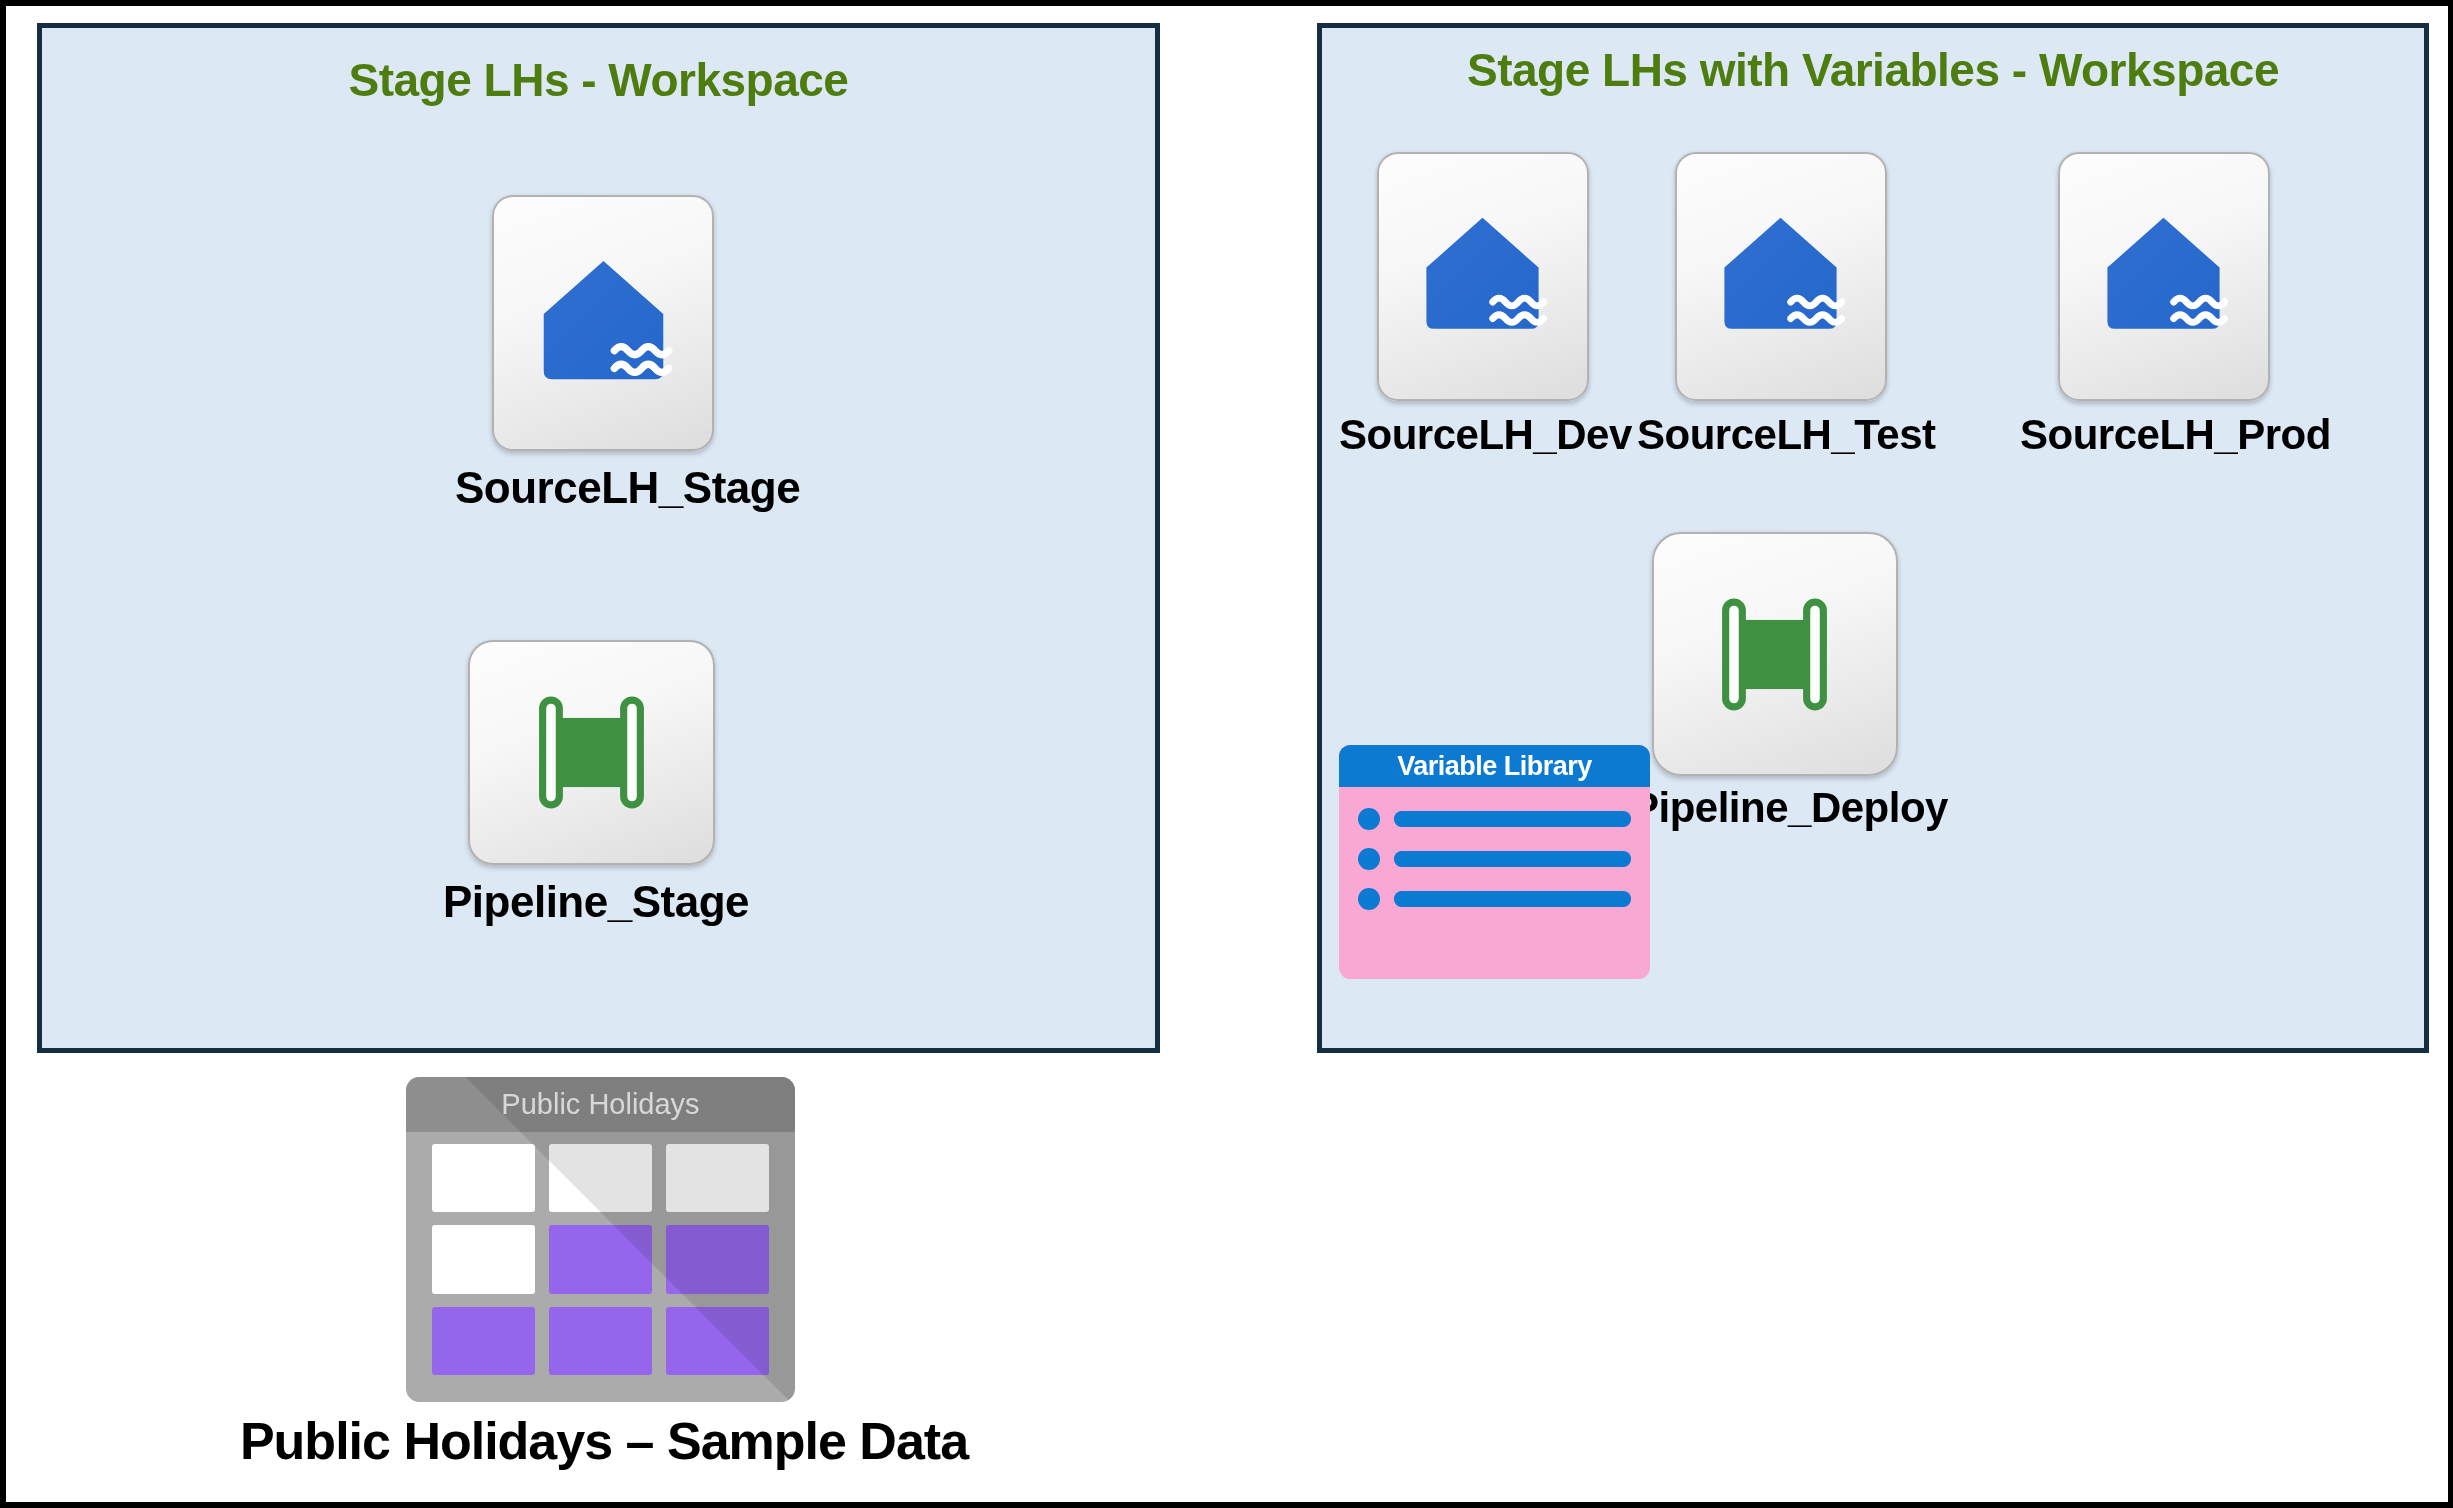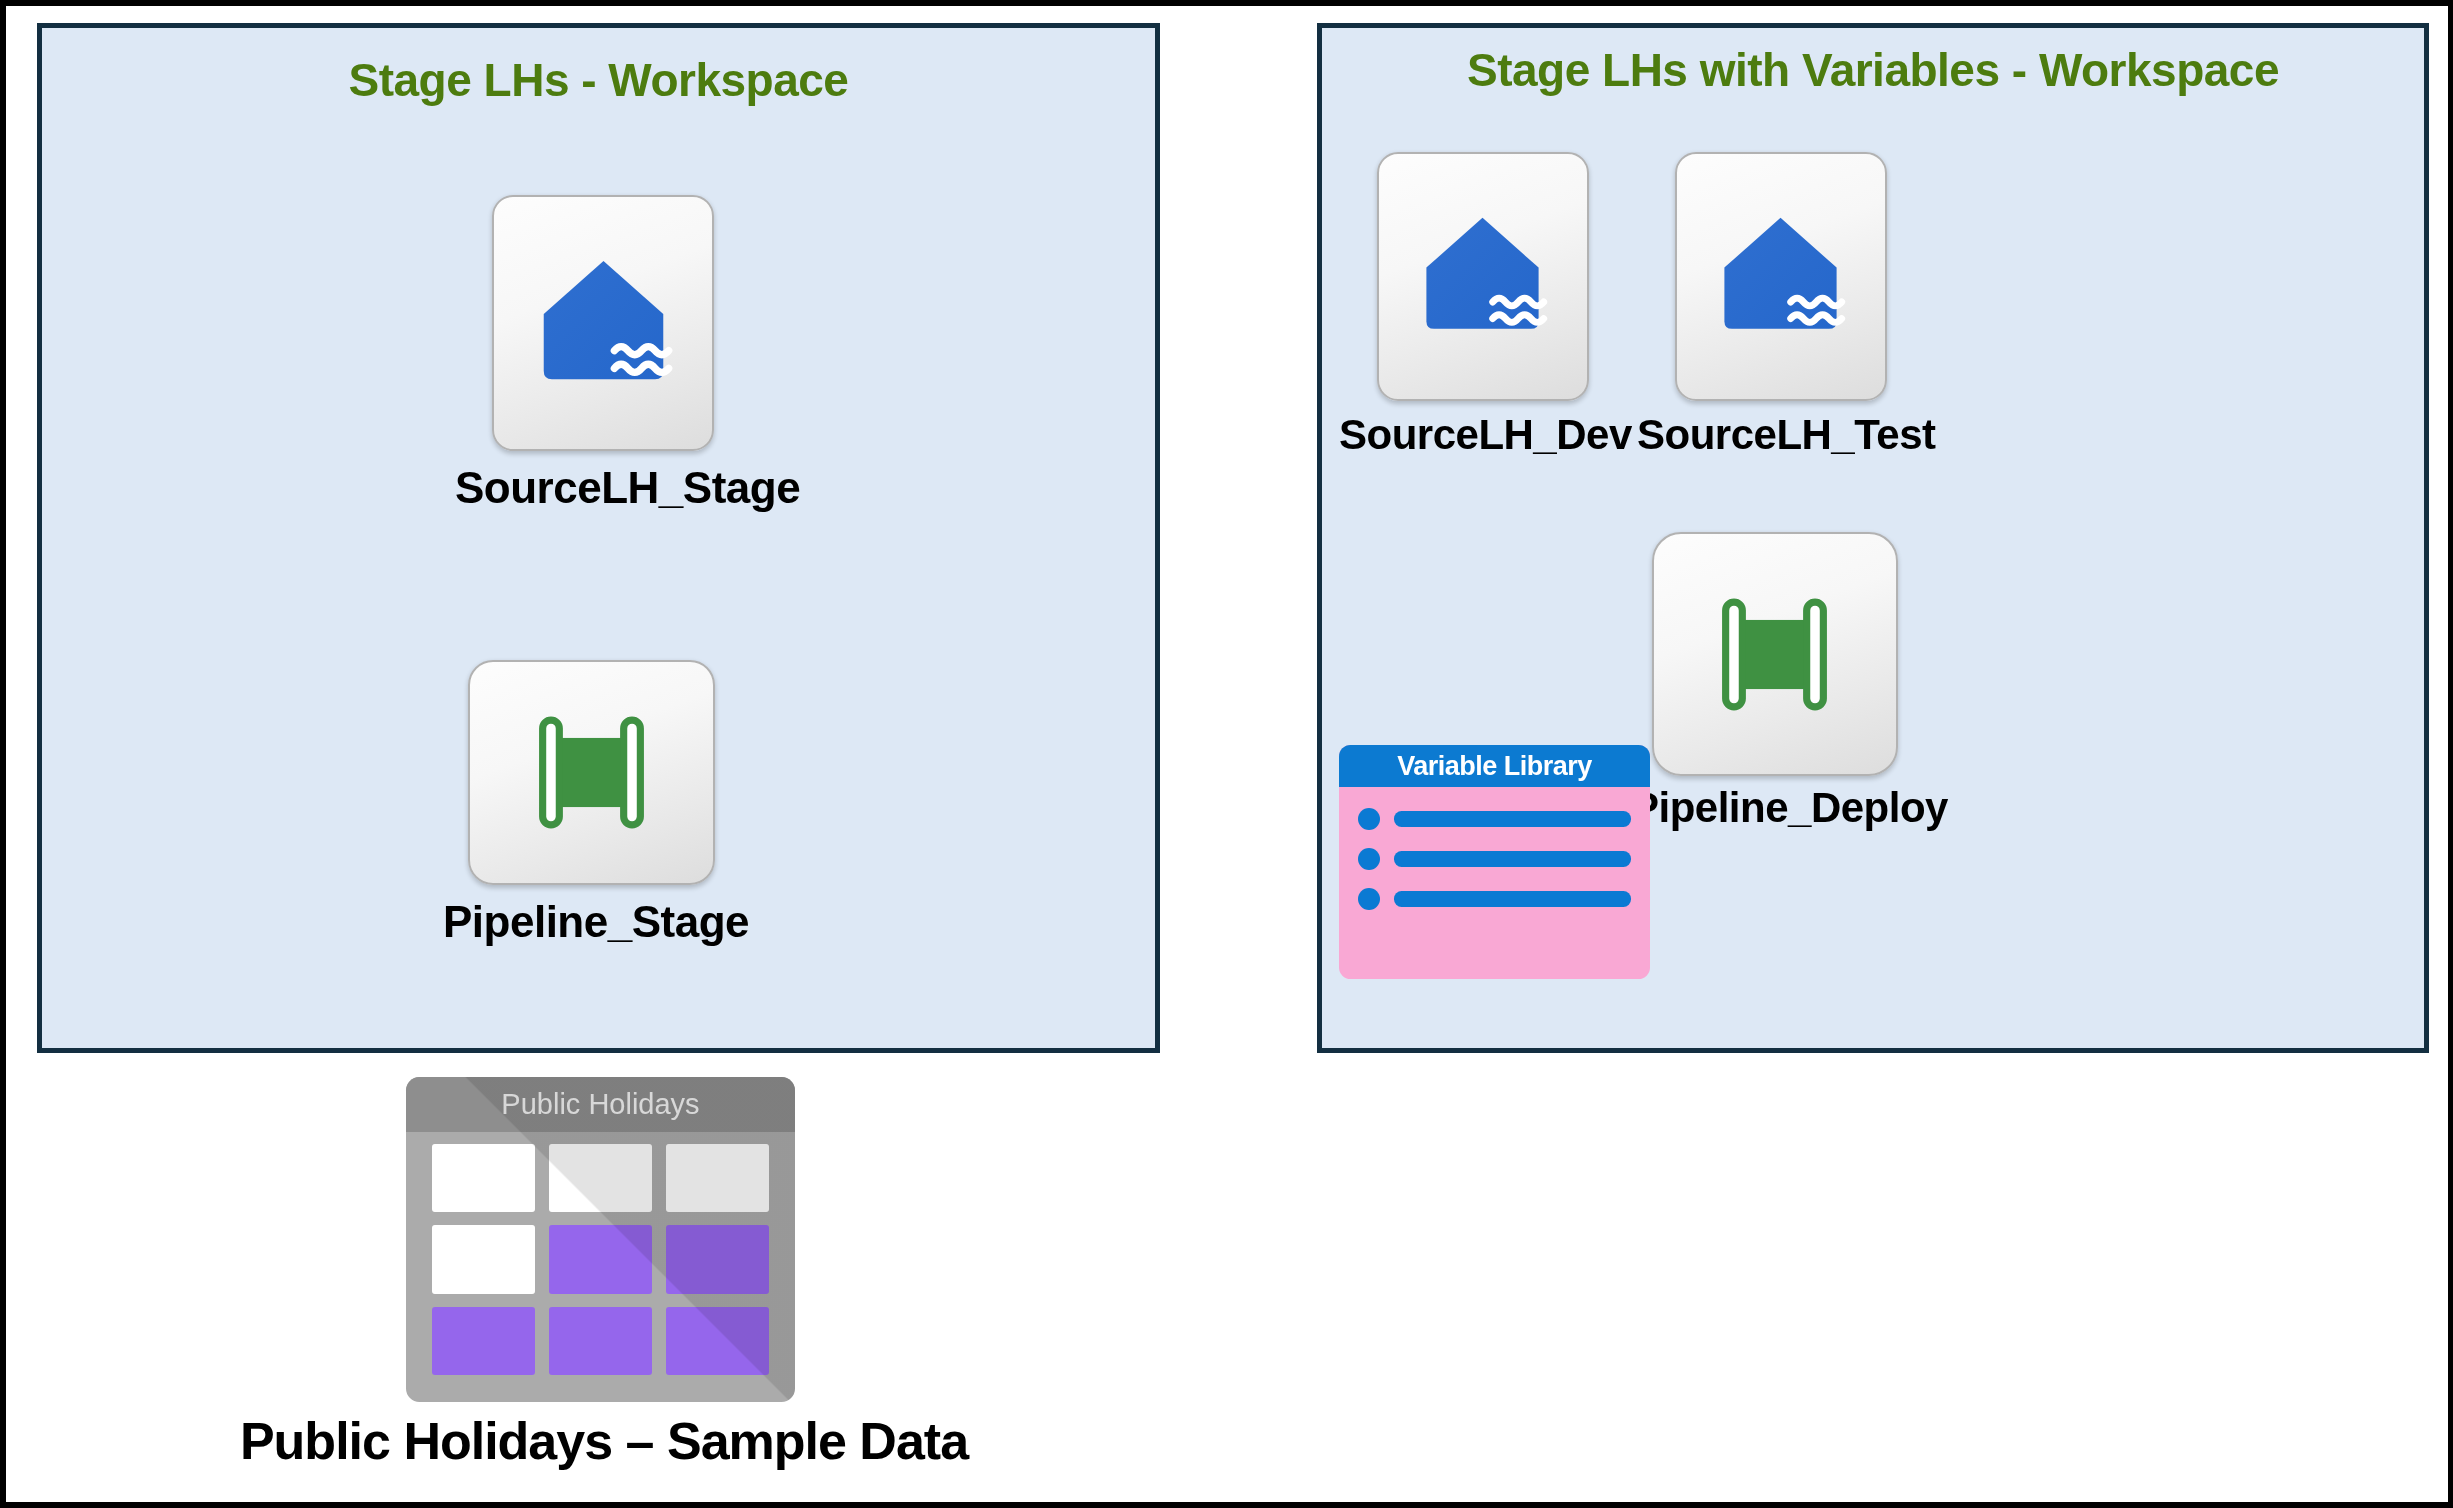--- a/index.html
+++ b/index.html
@@ -187,21 +187,21 @@
           <path d="M60 14 L104 53 L104 95 Q104 101 98 101 L22 101 Q16 101 16 95 L16 53 Z" fill="url(#lhg1)"></path>
           <g stroke="#ffffff" stroke-width="5.4" fill="none" stroke-linecap="round">
             <path d="M68 80 q5 -6 10 0 q5 6 10 0 q5 -6 10 0 q5 6 10 0"></path>
             <path d="M68 93 q5 -6 10 0 q5 6 10 0 q5 -6 10 0 q5 6 10 0"></path>
           </g>
         </svg>
       </div>
       <div class="caption" style="font-size:44px; margin-top:11.5px;">SourceLH_Stage</div>
     </div>
 
-    <div class="item" style="left:401px; top:612px; width:296px;margin-top:20px;">
+    <div class="item" style="left:401px; top:612px; width:296px;">
       <div class="tile" style="width:247px; height:225px; margin:0 auto; border-radius:25px;">
         <svg viewBox="0 0 120 120" width="143" height="143" aria-hidden="true">
           <rect x="26" y="31" width="68" height="58" fill="#3f9142"></rect>
           <rect x="19" y="16" width="14" height="88" rx="7" fill="#ffffff" stroke="#3f9142" stroke-width="6"></rect>
           <rect x="87" y="16" width="14" height="88" rx="7" fill="#ffffff" stroke="#3f9142" stroke-width="6"></rect>
         </svg>
       </div>
       <div class="caption" style="font-size:44px; margin-top:11.5px;">Pipeline_Stage</div>
     </div>
   </div>
@@ -229,20 +229,32 @@
           <path d="M60 14 L104 53 L104 95 Q104 101 98 101 L22 101 Q16 101 16 95 L16 53 Z" fill="url(#lhg1)"></path>
           <g stroke="#ffffff" stroke-width="5.4" fill="none" stroke-linecap="round">
             <path d="M68 80 q5 -6 10 0 q5 6 10 0 q5 -6 10 0 q5 6 10 0"></path>
             <path d="M68 93 q5 -6 10 0 q5 6 10 0 q5 -6 10 0 q5 6 10 0"></path>
           </g>
         </svg>
       </div>
       <div class="caption" style="font-size:42px; margin-top:9.6px;">SourceLH_Test</div>
     </div>
 
+    <div class="item" style="left:698px; top:124px; width:287px;">
+      <div class="tile" style="width:212px; height:249px; margin:0 auto;">
+        <svg viewBox="0 0 120 120" width="153" height="153" aria-hidden="true">
+          <path d="M60 14 L104 53 L104 95 Q104 101 98 101 L22 101 Q16 101 16 95 L16 53 Z" fill="url(#lhg1)"></path>
+          <g stroke="#ffffff" stroke-width="5.4" fill="none" stroke-linecap="round">
+            <path d="M68 80 q5 -6 10 0 q5 6 10 0 q5 -6 10 0 q5 6 10 0"></path>
+            <path d="M68 93 q5 -6 10 0 q5 6 10 0 q5 -6 10 0 q5 6 10 0"></path>
+          </g>
+        </svg>
+      </div>
+      <div class="caption" style="font-size:42px; margin-top:9.6px;">SourceLH_Prod</div>
+    </div>
 
     <div class="item" style="left:309px; top:504px; width:287px;">
       <div class="tile" style="width:246px; height:244px; margin:0 auto; border-radius:29px;">
         <svg viewBox="0 0 120 120" width="143" height="143" aria-hidden="true">
           <rect x="26" y="31" width="68" height="58" fill="#3f9142"></rect>
           <rect x="19" y="16" width="14" height="88" rx="7" fill="#ffffff" stroke="#3f9142" stroke-width="6"></rect>
           <rect x="87" y="16" width="14" height="88" rx="7" fill="#ffffff" stroke="#3f9142" stroke-width="6"></rect>
         </svg>
       </div>
       <div class="caption" style="font-size:42px; margin-top:7.6px;">Pipeline_Deploy</div>

